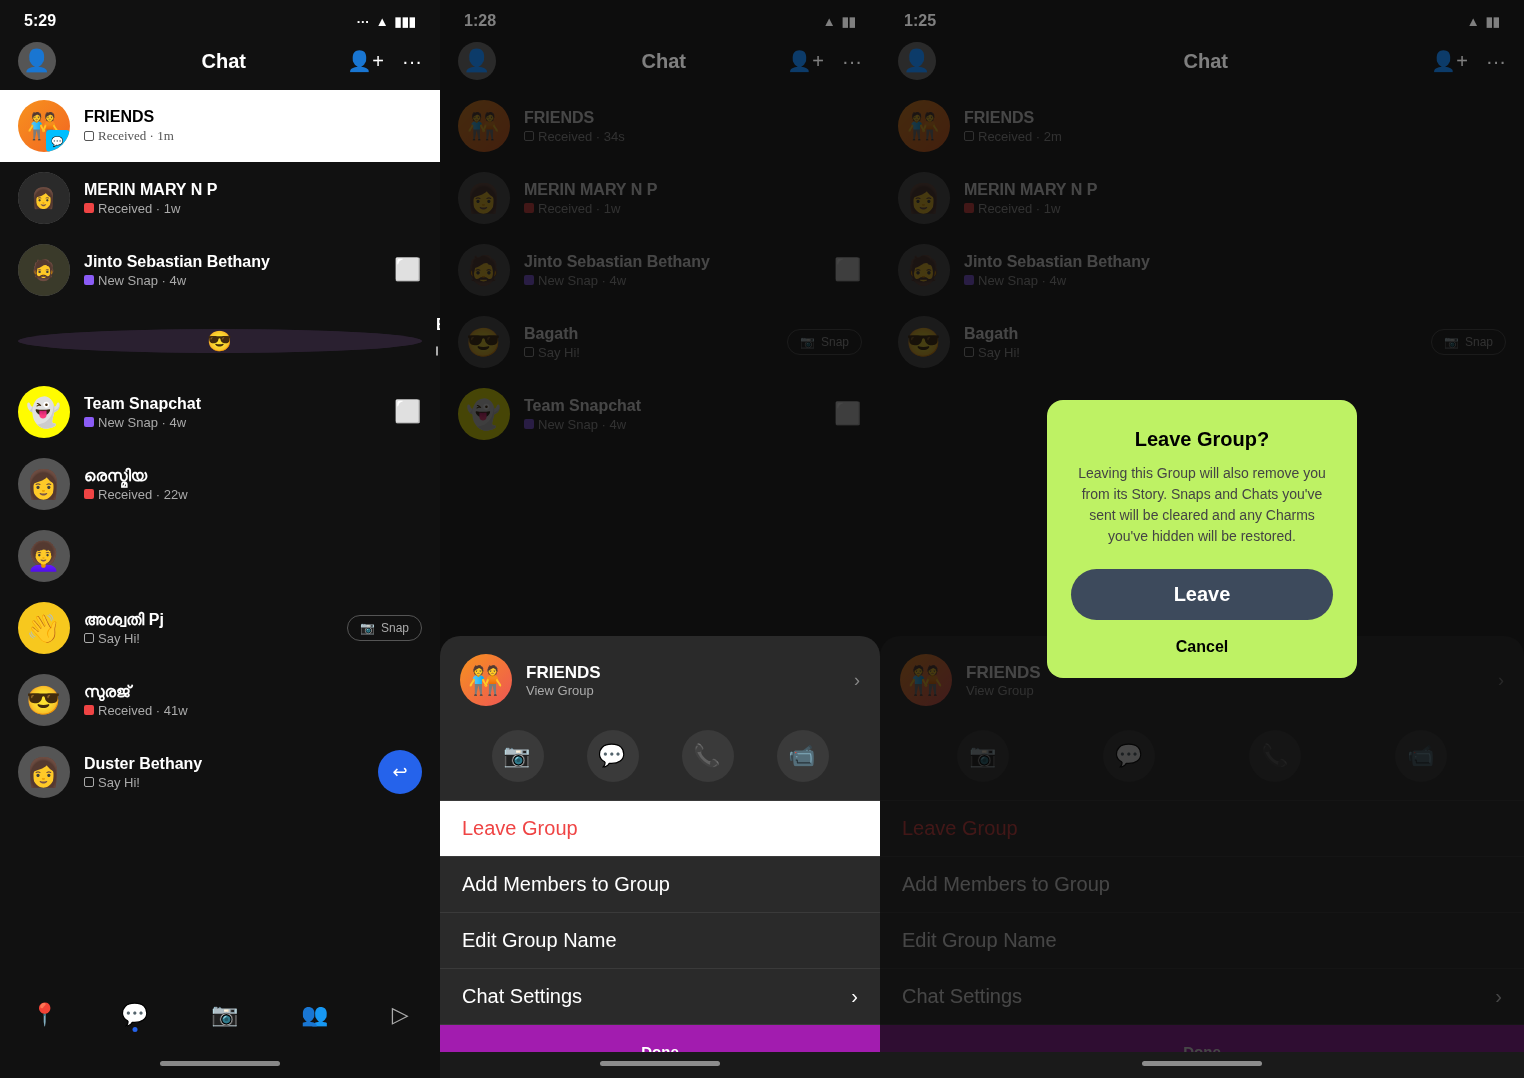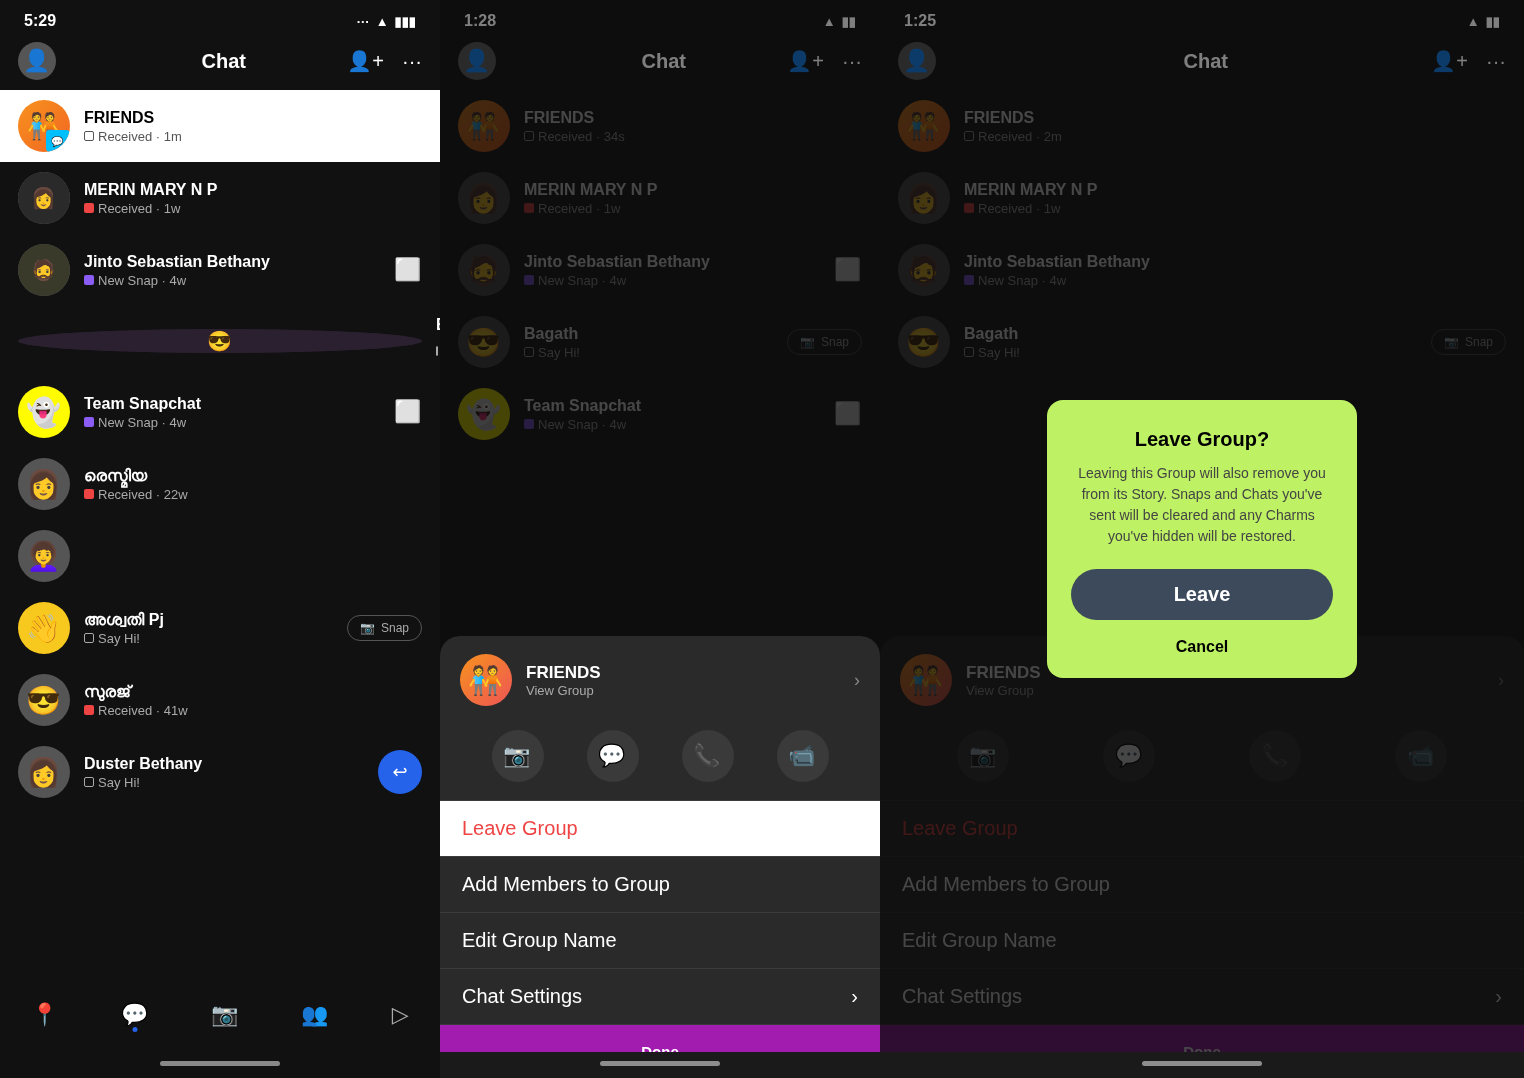--- a/index.html
+++ b/index.html
@@ -86,21 +86,21 @@
     .chat-avatar.group-avatar {
       background: linear-gradient(135deg, #f7921e, #f26522);
     }
     .chat-avatar.yellow-avatar { background: #f7c81e; }
     .chat-avatar.snapchat-avatar { background: #fffc00; }
 
     .chat-info { flex: 1; min-width: 0; }
     .chat-name { font-size: 16px; font-weight: 600; color: #fff; }
     .chat-item.active .chat-name { color: #000; }
     .chat-sub { font-size: 13px; color: #aaa; display: flex; align-items: center; gap: 4px; margin-top: 2px; }
-    .chat-item.active .chat-sub { color: #555; }
+    .chat-item.active .chat-sub { color: #555; font-family: Liberation Serif, serif; }
     .purple-dot { width: 10px; height: 10px; background: #8b5cf6; border-radius: 2px; display: inline-block; }
     .red-dot { width: 10px; height: 10px; background: #ef4444; border-radius: 2px; display: inline-block; }
     .gray-square { width: 10px; height: 10px; border: 1.5px solid #aaa; border-radius: 2px; display: inline-block; }
     .active-gray-square { width: 10px; height: 10px; border: 1.5px solid #555; border-radius: 2px; display: inline-block; }
 
     .chat-action {
       font-size: 13px; color: #aaa;
       display: flex; align-items: center; gap: 4px;
     }
     .snap-btn {

